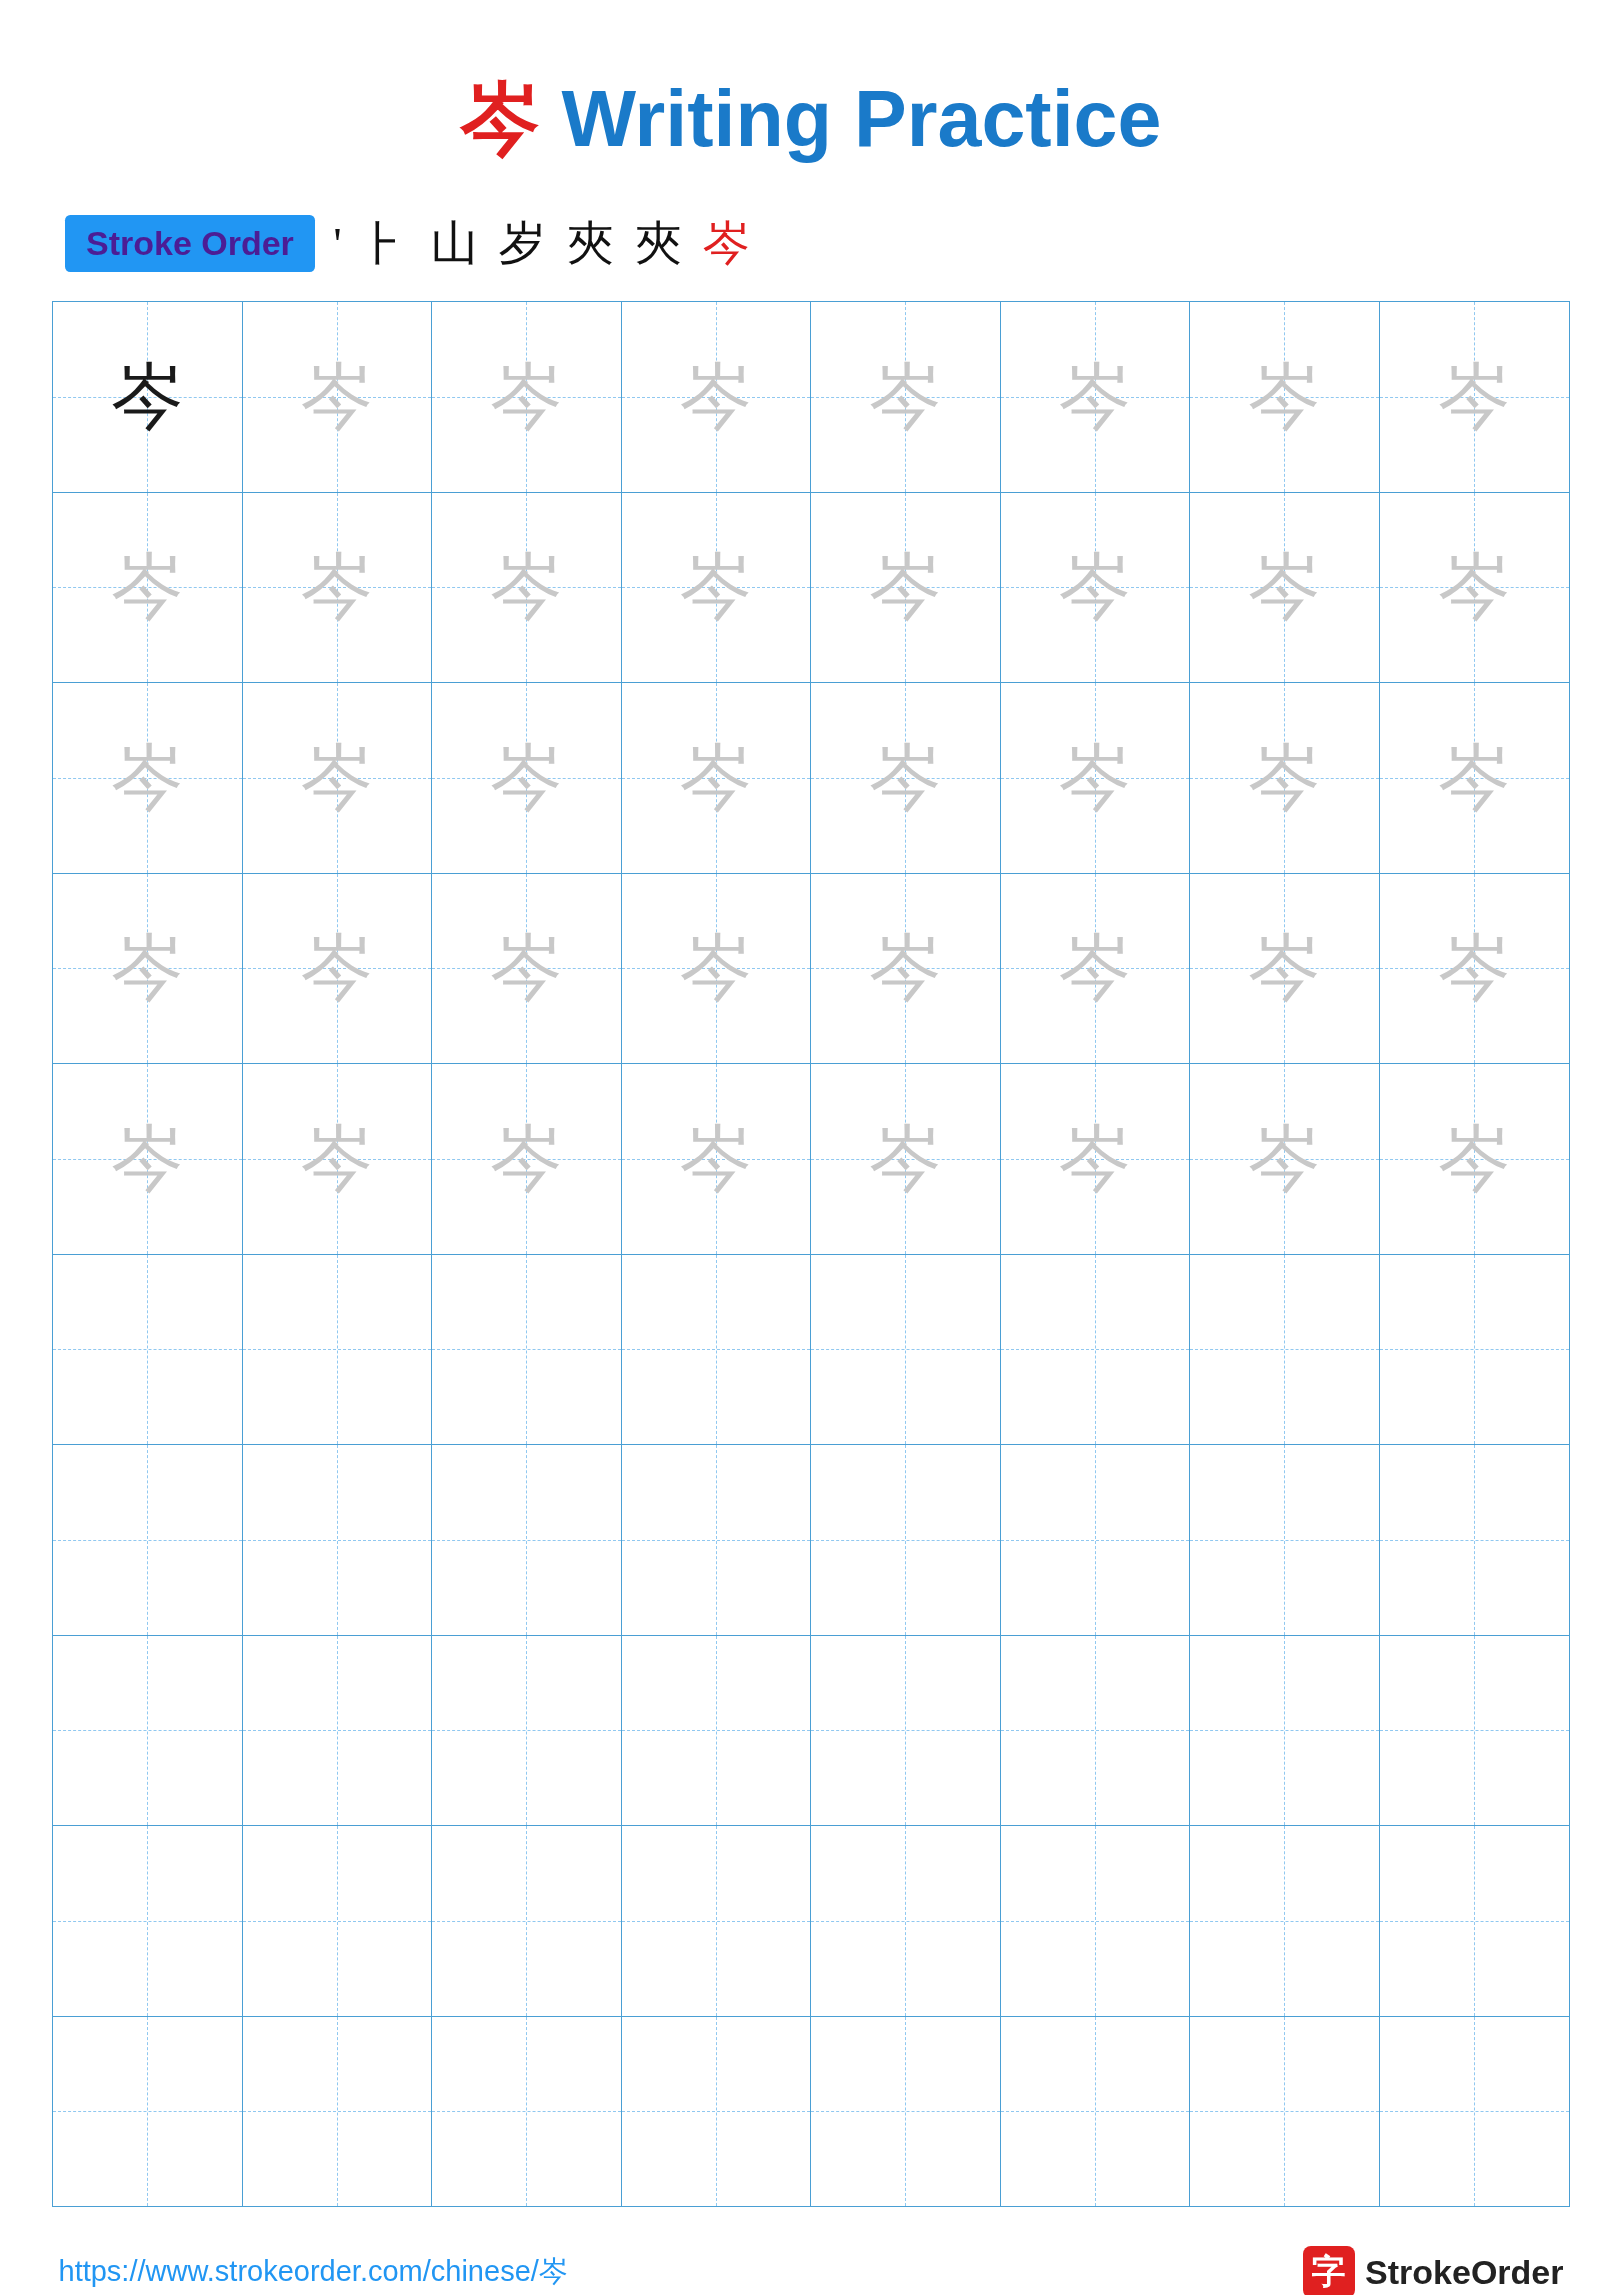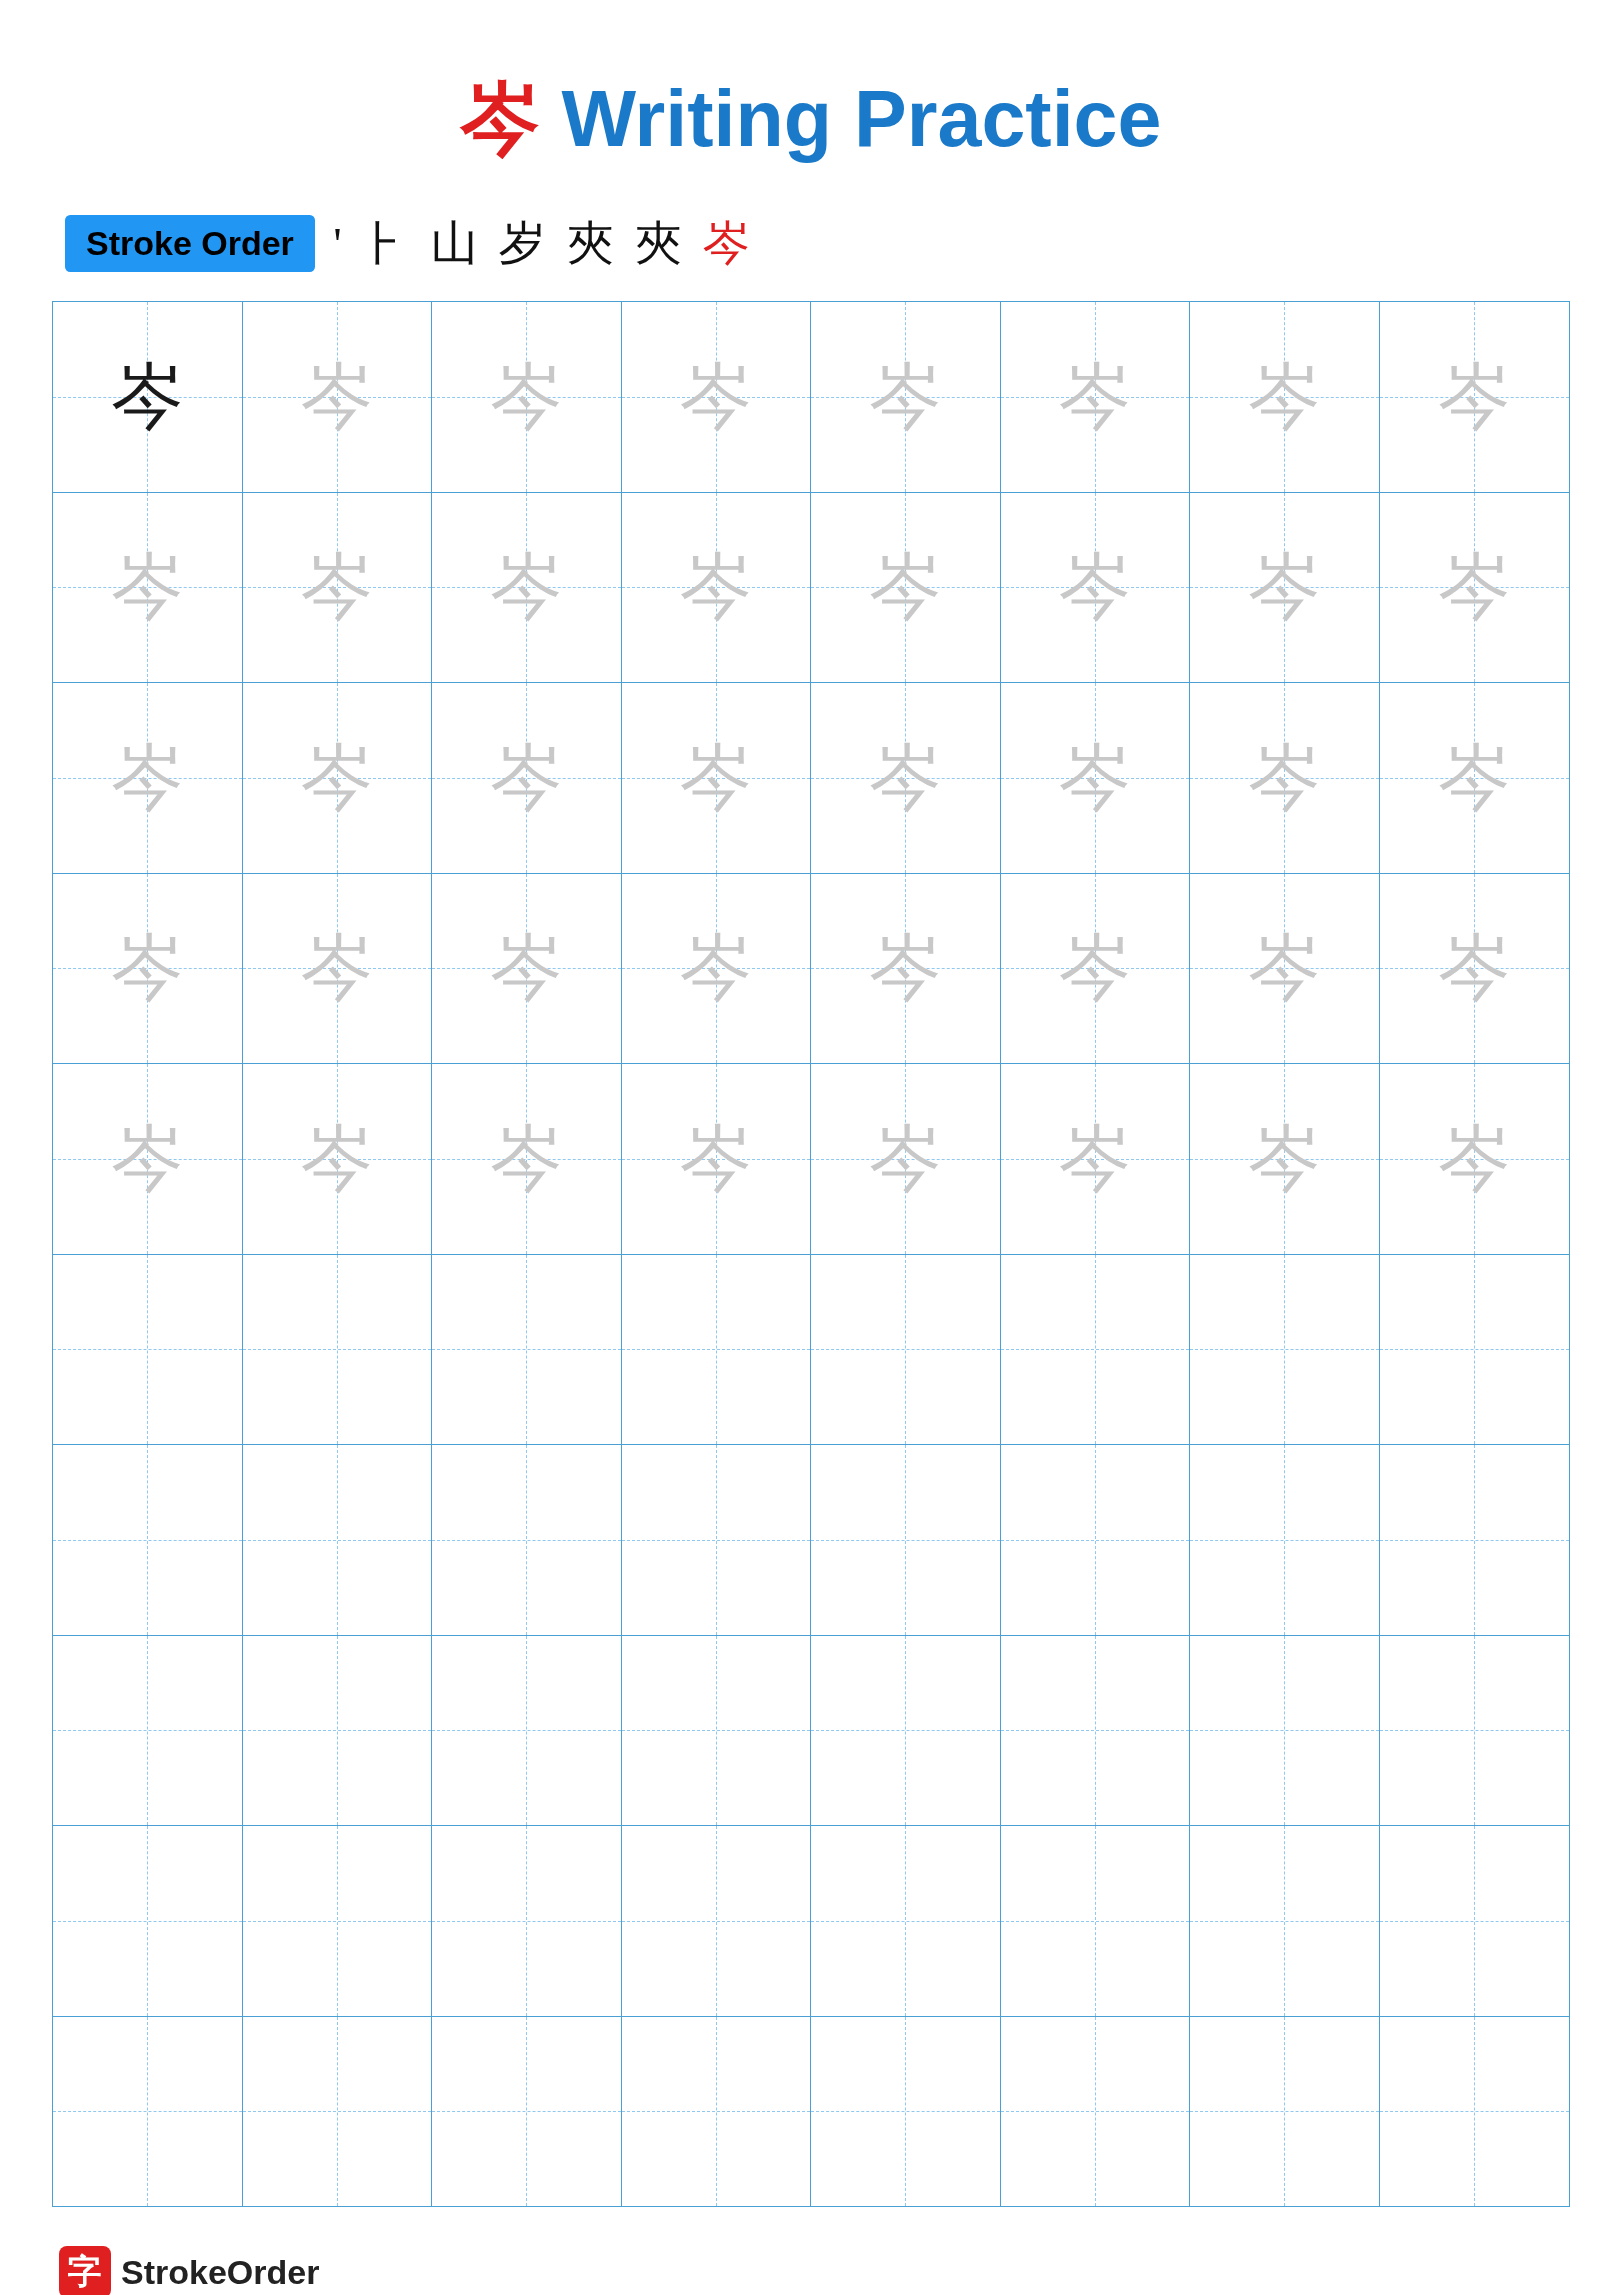--- a/index.html
+++ b/index.html
@@ -30,21 +30,21 @@
     .stroke-order-row {
       display: flex;
       align-items: center;
       gap: 18.3px;
       margin-bottom: 26px;
       margin-left: 13px;
     }
 
     .stroke-order-badge {
       background: #2196f3;
-      color: #000000;
+      color: #4c1d95;
       font-size: 34px;
       font-family: sans-serif;
       font-weight: bold;
       padding: 9.2px 21px;
       border-radius: 5.2px;
     }
 
     .stroke-steps {
       display: flex;
       align-items: center;
@@ -374,20 +374,21 @@
     <div class="grid-cell"></div>
     <div class="grid-cell"></div>
     <div class="grid-cell"></div>
     <div class="grid-cell"></div>
     <div class="grid-cell"></div>
   </div>
 
 </div>
 
 <div class="footer">
+  <span class="footer-url">https://www.strokeorder.com/chinese/岑</span>
   <div class="footer-brand">
     <div class="footer-brand-icon">
       <span>字</span>
     </div>
     <span>StrokeOrder</span>
   </div>
 </div>
 
 
 </body></html>

